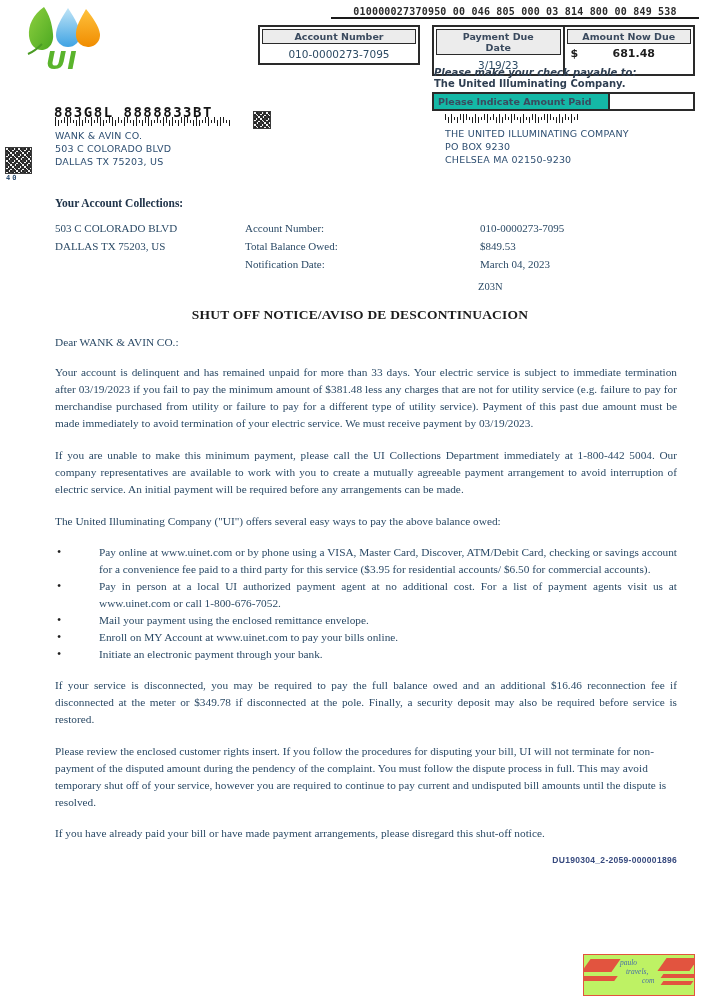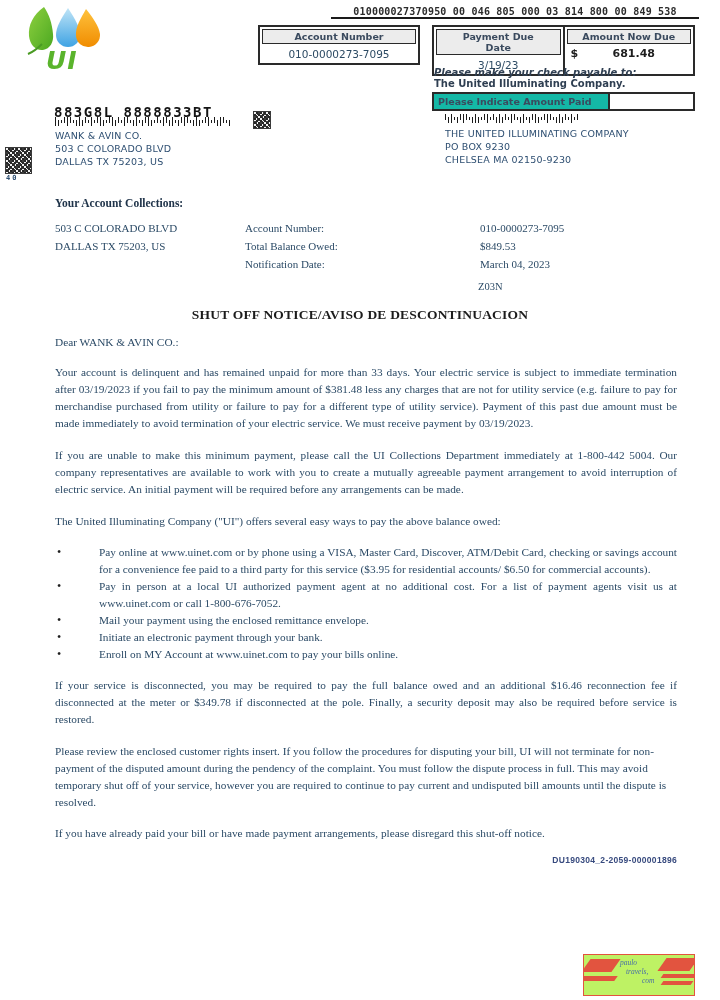--- a/index.html
+++ b/index.html
@@ -321,22 +321,22 @@
 
   <div class="body">
     <p class="salutation">Dear WANK  &amp; AVIN CO.:</p>
     <p>Your account is delinquent and has remained unpaid for more than 33 days. Your electric service is subject to immediate termination after 03/19/2023 if you fail to pay the minimum amount of $381.48 less any charges that are not for utility service (e.g. failure to pay for merchandise purchased from utility or failure to pay for a different type of utility service). Payment of this past due amount must be made immediately to avoid termination of your electric service. We must receive payment by 03/19/2023.</p>
     <p>If you are unable to make this minimum payment, please call the UI Collections Department immediately at 1-800-442 5004. Our company representatives are available to work with you to create a mutually agreeable payment arrangement to avoid interruption of electric service. An initial payment will be required before any arrangements can be made.</p>
     <p class="intro">The United Illuminating Company ("UI") offers several easy ways to pay the above balance owed:</p>
     <ul>
       <li>Pay online at www.uinet.com or by phone using a VISA, Master Card, Discover, ATM/Debit Card, checking or savings account for a convenience fee paid to a third party for this service ($3.95 for residential accounts/ $6.50 for commercial accounts).</li>
       <li>Pay in person at a local UI authorized payment agent at no additional cost. For a list of payment agents visit us at www.uinet.com or call 1-800-676-7052.</li>
       <li>Mail your payment using the enclosed remittance envelope.</li>
+      <li>Enroll on MY Account at www.uinet.com to pay your bills online.</li>
       <li>Initiate an electronic payment through your bank.</li>
-      <li>Enroll on MY Account at www.uinet.com to pay your bills online.</li>
     </ul>
     <p>If your service is disconnected, you may be required to pay the full balance owed and an additional $16.46 reconnection fee if disconnected at the meter or $349.78 if disconnected at the pole. Finally, a security deposit may also be required before service is restored.</p>
     <p class="ragged">Please review the enclosed customer rights insert. If you follow the procedures for disputing your bill, UI will not terminate for non-payment of the disputed amount during the pendency of the complaint. You must follow the dispute process in full. This may avoid temporary shut off of your service, however you are required to continue to pay current and undisputed bill amounts until the dispute is resolved.</p>
     <p class="last">If you have already paid your bill or have made payment arrangements,  please  disregard  this shut-off notice.</p>
     <div class="doc-code">DU190304_2-2059-000001896</div>
   </div>
 
   <div class="watermark">
     <div class="wm-par wm-l1"></div>
     <div class="wm-par wm-l2"></div>

